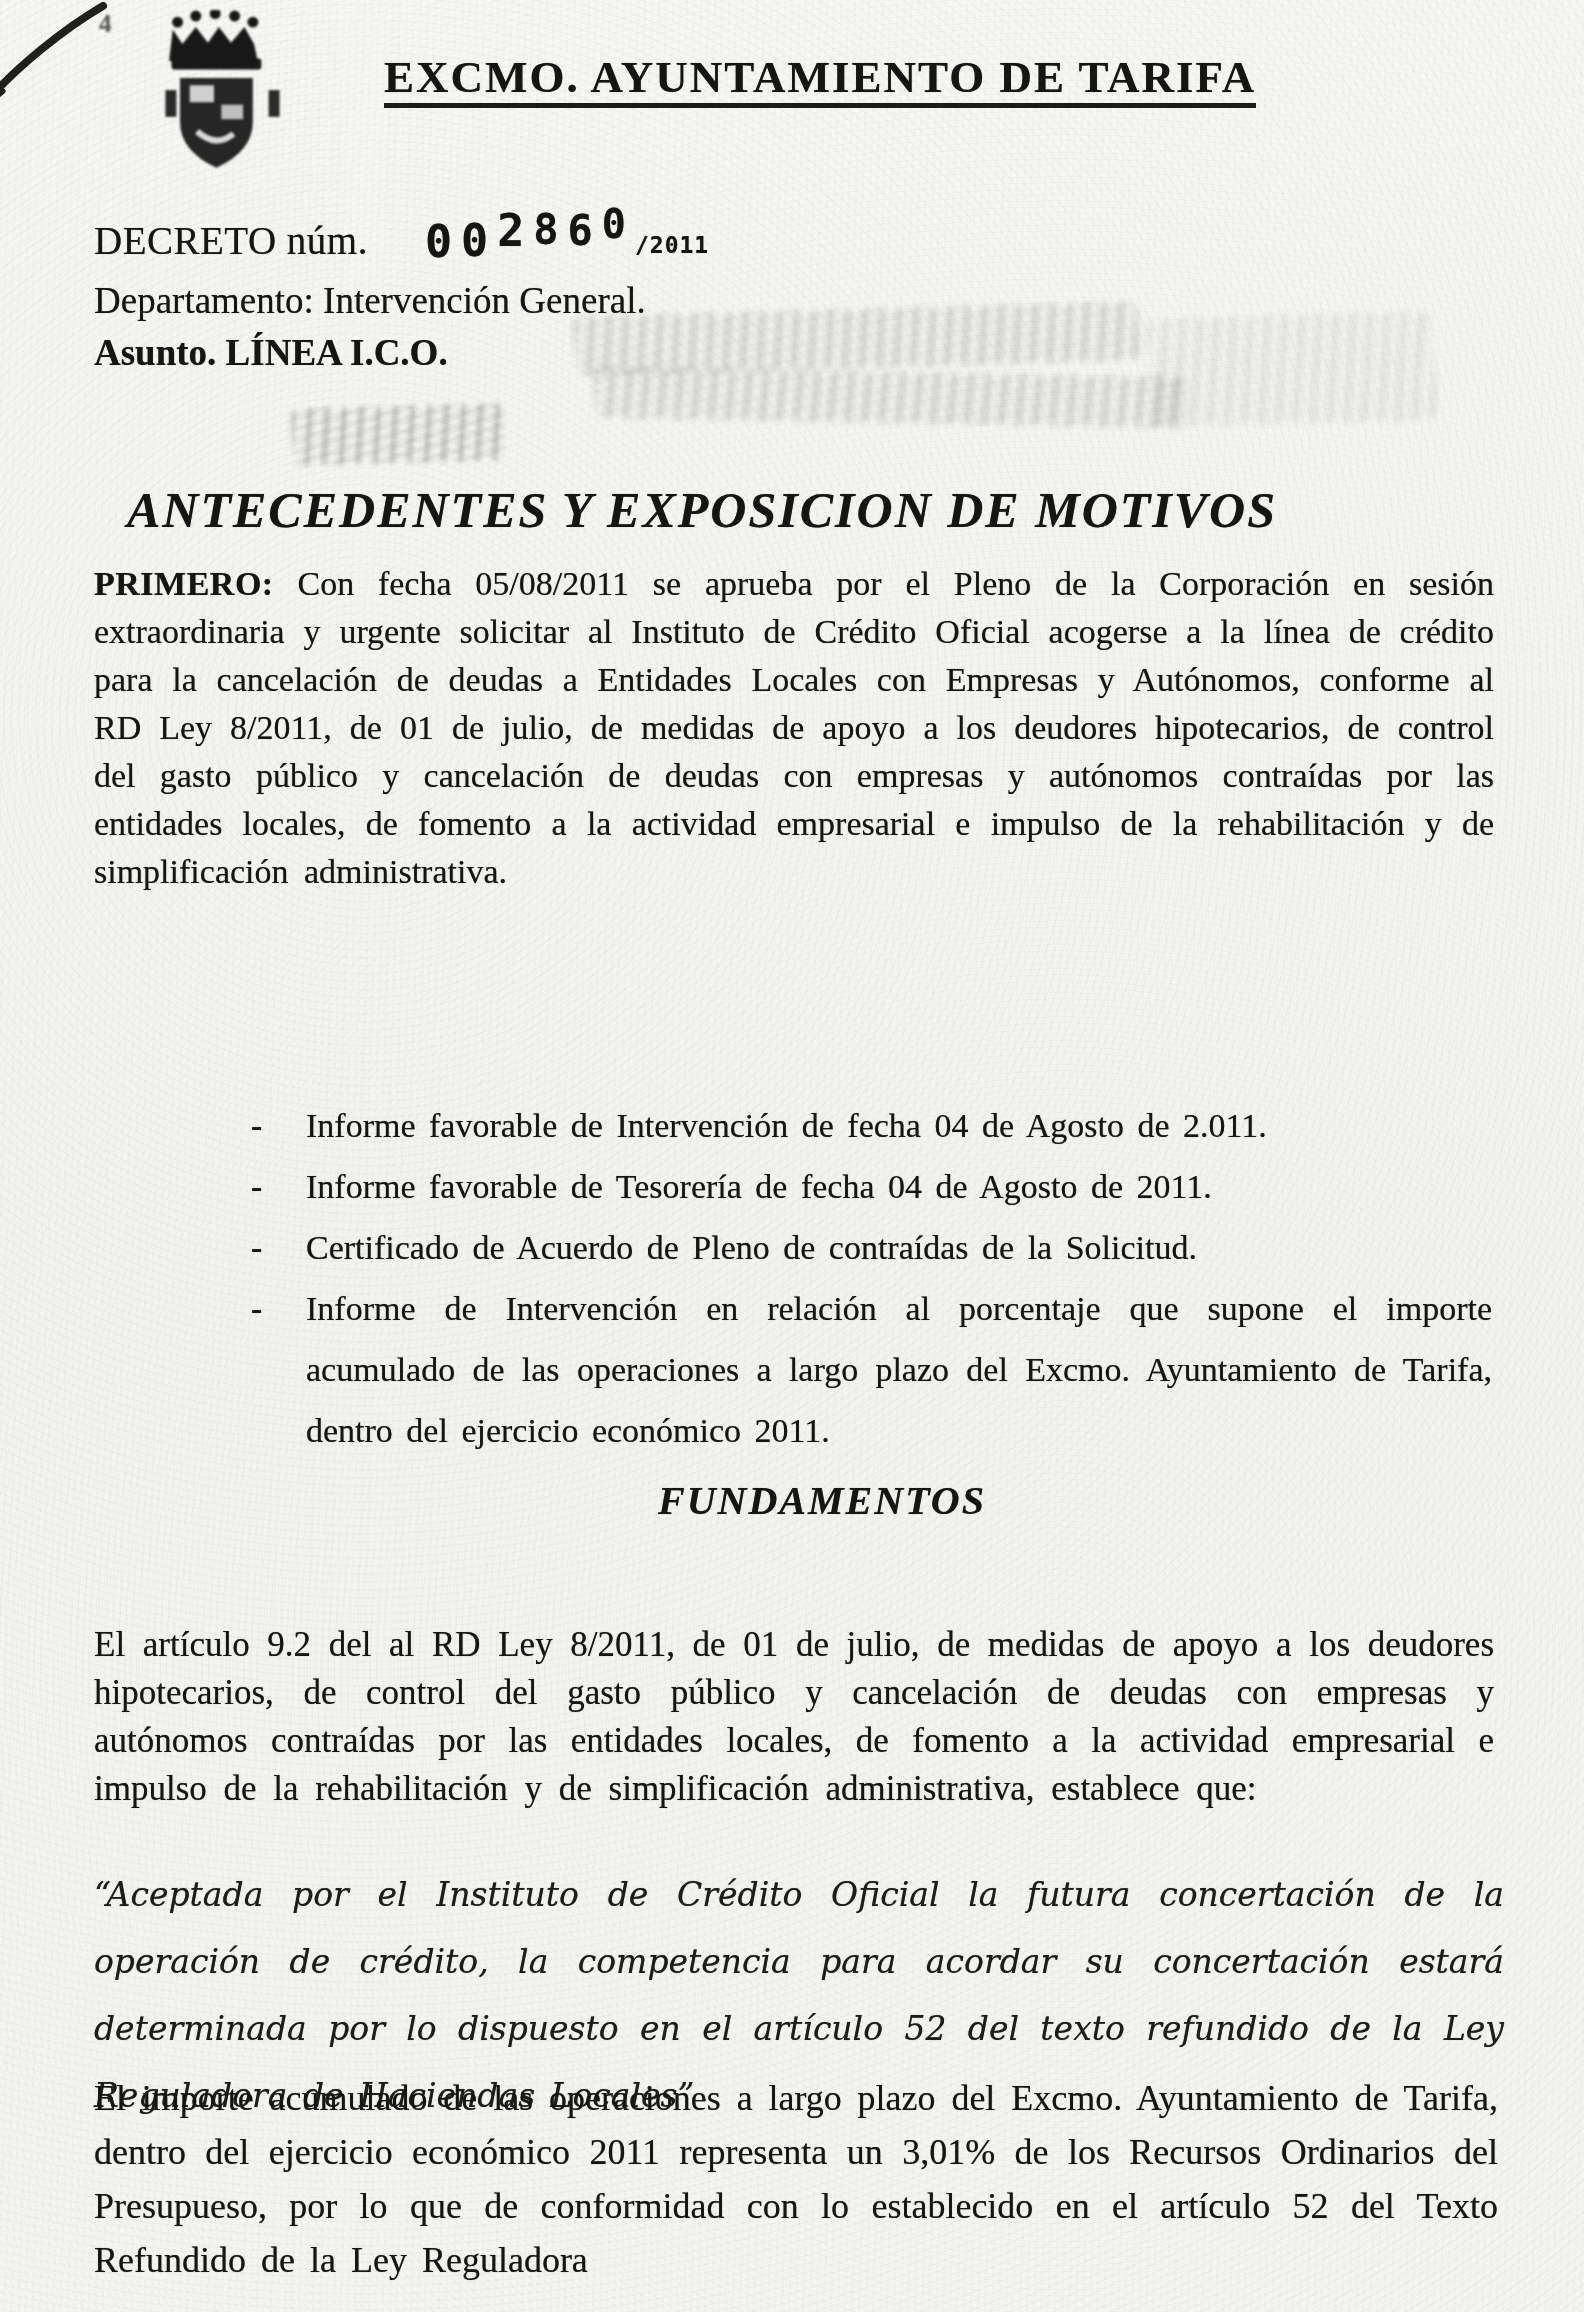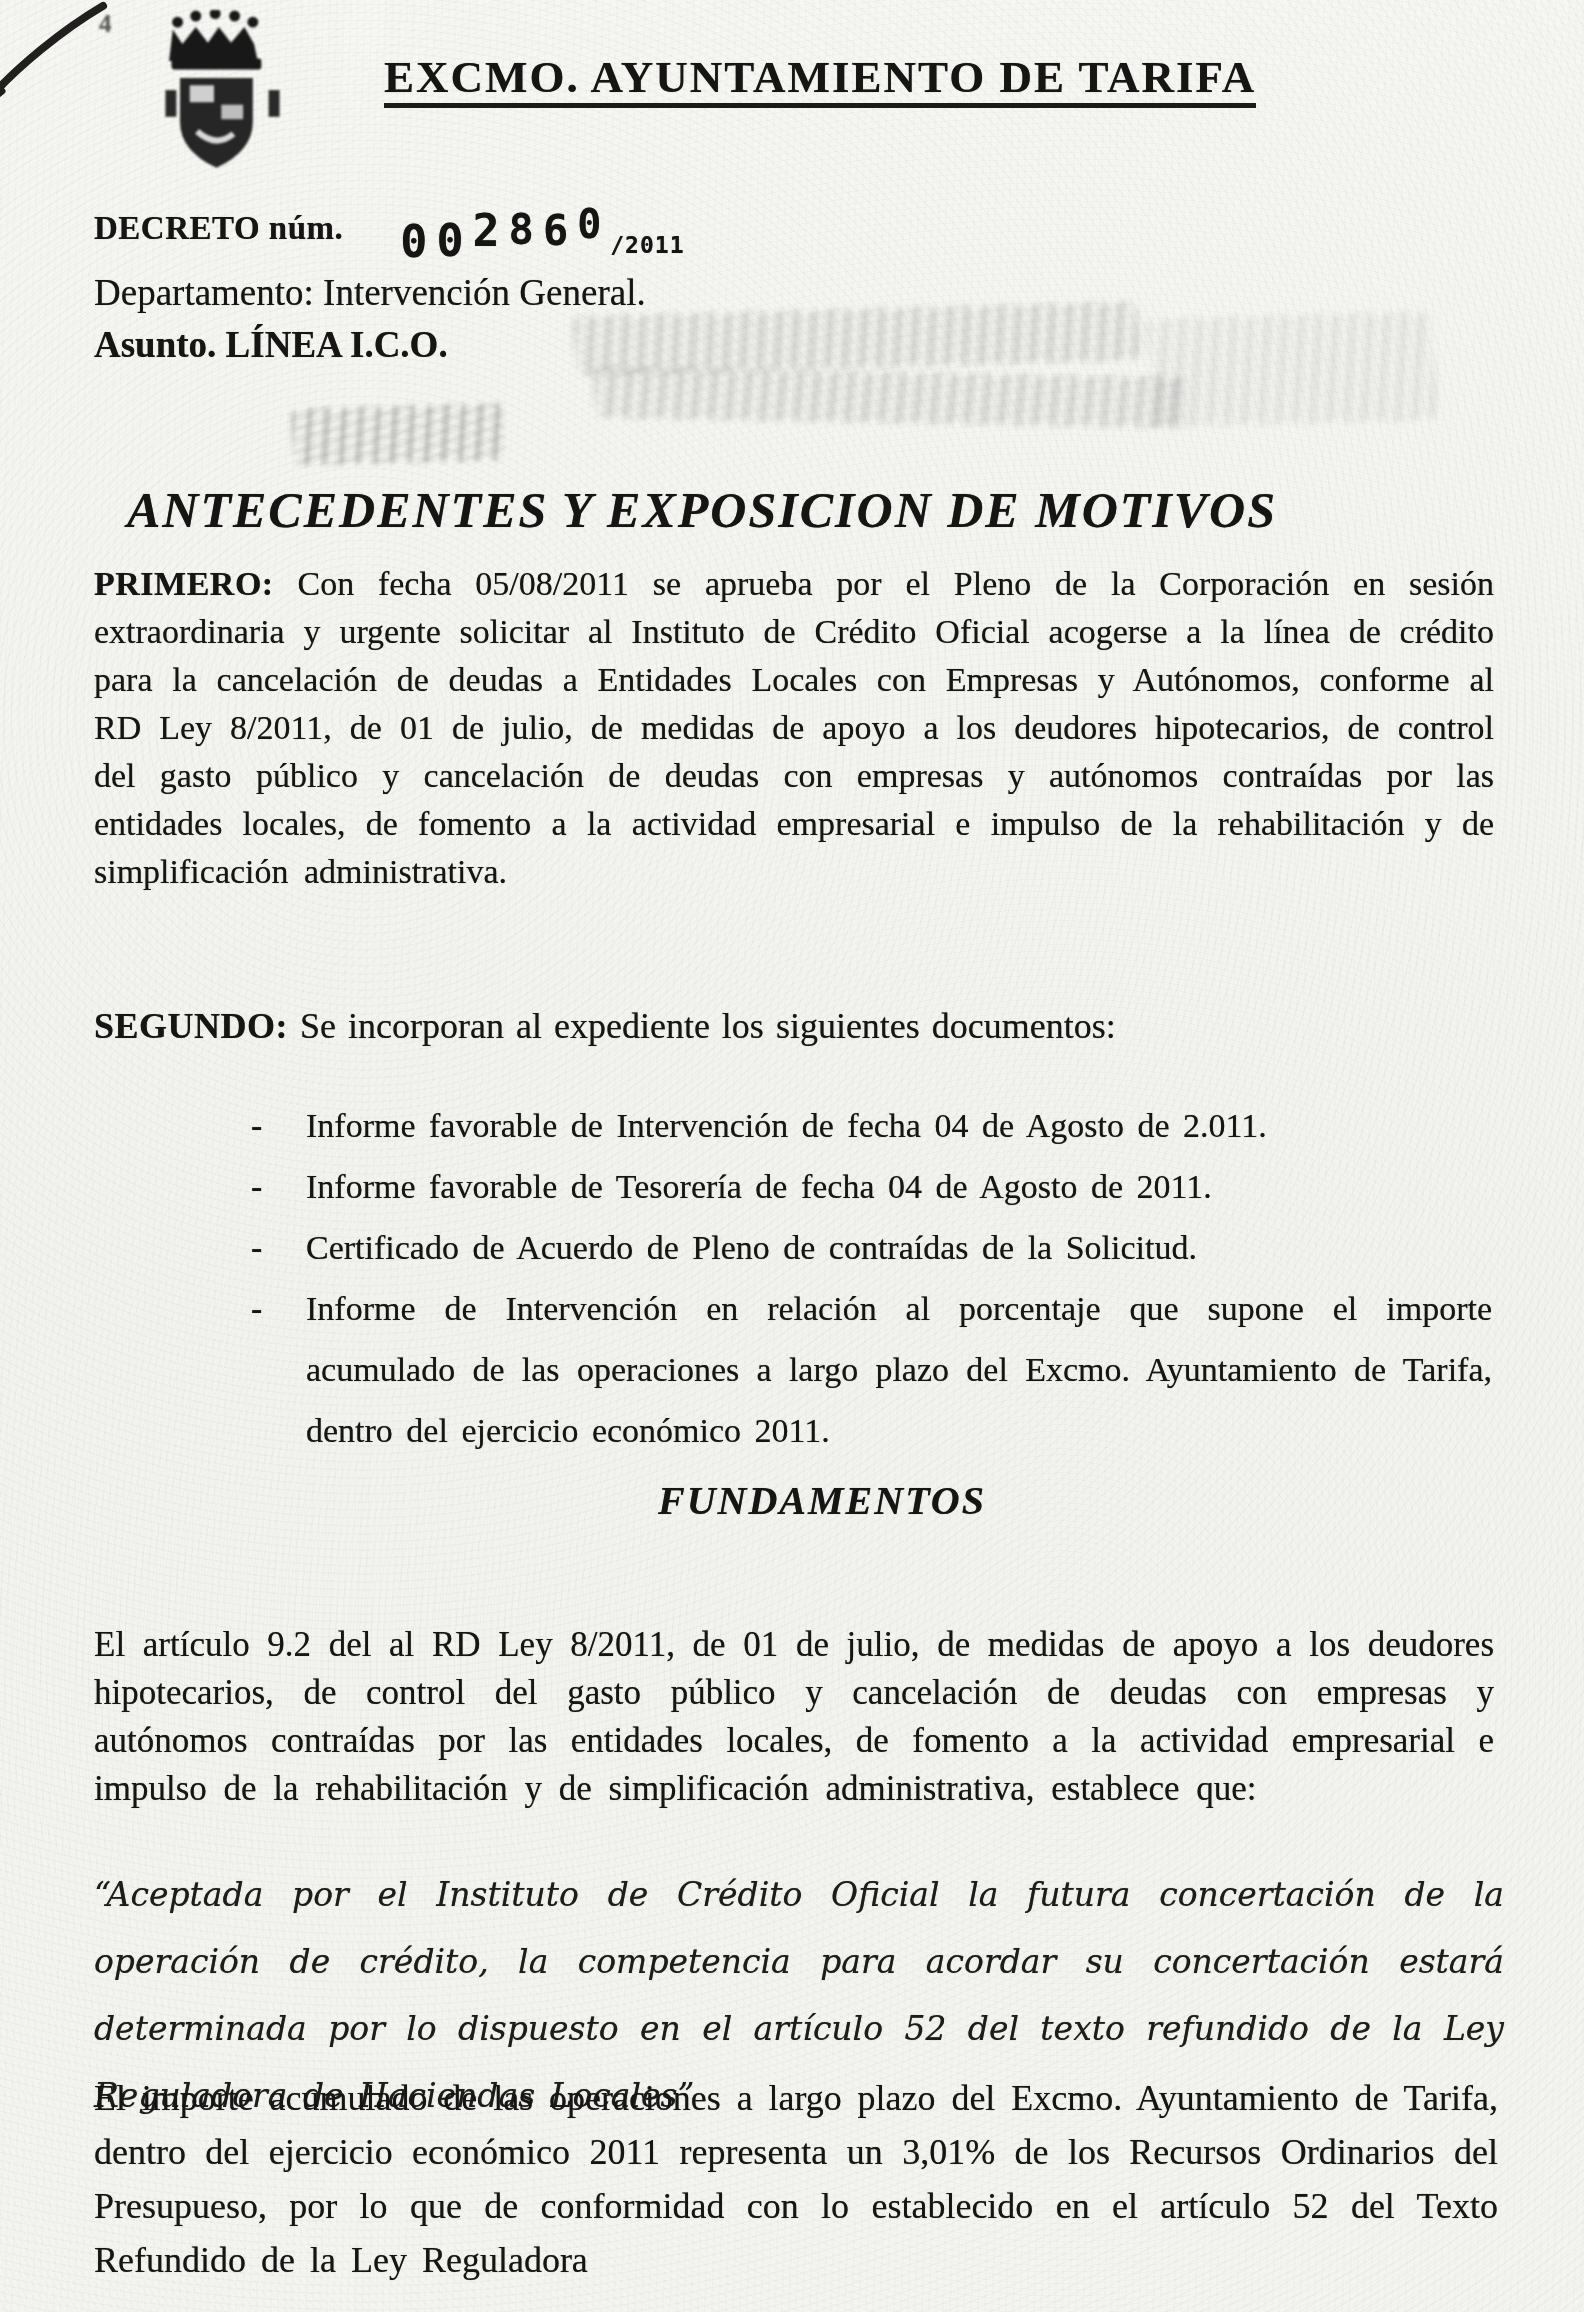--- a/index.html
+++ b/index.html
@@ -44,21 +44,21 @@
   .title{
     position:absolute; left:384px; top:51px;
     font-size:45px; font-weight:bold; letter-spacing:2px;
     border-bottom:5px solid #1c1b1a; 
     white-space:nowrap;
   }
 
   
   .decree-block{ position:absolute; left:94px; top:210px; width:1089px; }
   .decree-line1{ display:flex; align-items:flex-start; }
-  .decree-label{ font-size:33px; font-weight:bold; letter-spacing:0.5px; }
+  .decree-label{ font-size:39px; font-weight:normal; letter-spacing:0.5px;margin-top:8px; }
   .stamp{
     margin-left:57px; display:inline-flex; align-items:flex-start;
     font-family:"DejaVu Sans Mono", monospace; font-weight:bold;
     filter:blur(0.4px);
   }
   .sd{ display:inline-block; font-size:45px; padding-right:9px; line-height:1; }
   .sd0{ transform:translateY(9px); }
   .sd1{ transform:translateY(8px); }
   .sd2{ transform:translateY(-2px); }
   .sd3{ transform:translateY(-1px); font-size:42px; }
@@ -190,21 +190,20 @@
 
   <div class="smudge s1"></div>
   <div class="smudge s2 light"></div>
   <div class="smudge s3"></div>
   <div class="smudge s4 dark"></div>
 
   <h2 class="h-antecedentes">ANTECEDENTES Y EXPOSICION DE MOTIVOS</h2>
 
   <p class="para p-primero"><span class="lead-label">PRIMERO:</span> <span>Con fecha 05/08/2011 se aprueba por el Pleno de la Corporación en sesión extraordinaria y urgente solicitar al Instituto de Crédito Oficial acogerse a la línea de crédito para la cancelación de deudas a Entidades Locales con Empresas y Autónomos, conforme al RD Ley 8/2011, de 01 de julio, de medidas de apoyo a los deudores hipotecarios, de control del gasto público y cancelación de deudas con empresas y autónomos contraídas por las entidades locales, de fomento a la actividad empresarial e impulso de la rehabilitación y de simplificación administrativa.</span></p>
 
-  <p class="para p-segundo"><span class="lead-label">SEGUNDO:</span> <span>Se incorporan al expediente los siguientes documentos:</span></p>
 
   <ul class="doc-list">
     <li><span class="marker">-</span><span>Informe favorable de Intervención de fecha 04 de Agosto de 2.011.</span></li>
     <li><span class="marker">-</span><span>Informe favorable de Tesorería de fecha 04 de Agosto de 2011.</span></li>
     <li><span class="marker">-</span><span>Certificado de Acuerdo de Pleno de contraídas de la Solicitud.</span></li>
     <li><span class="marker">-</span><span>Informe de Intervención en relación al porcentaje que supone el importe acumulado de las operaciones a largo plazo del Excmo. Ayuntamiento de Tarifa, dentro del ejercicio económico 2011.</span></li>
   </ul>
 
   <h2 class="h-fundamentos">FUNDAMENTOS</h2>
 

